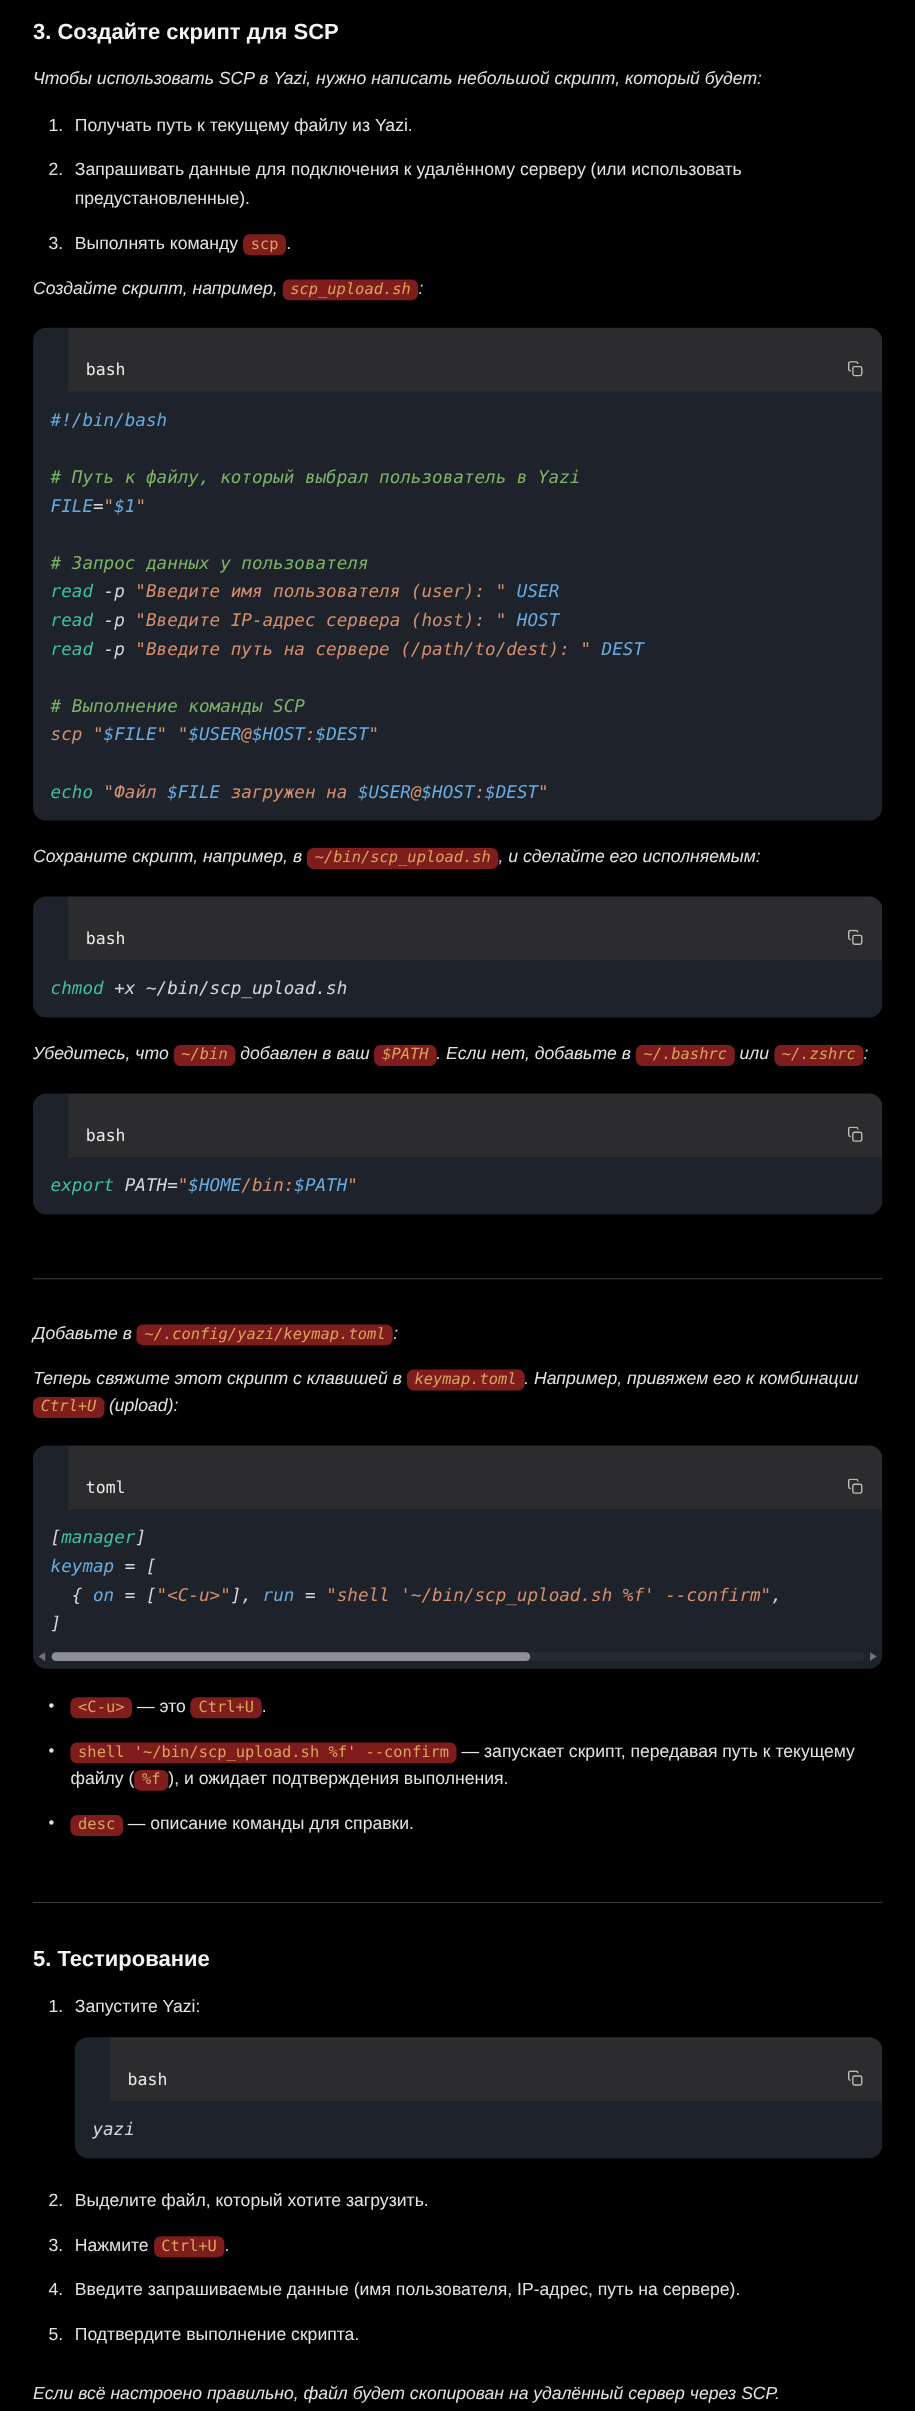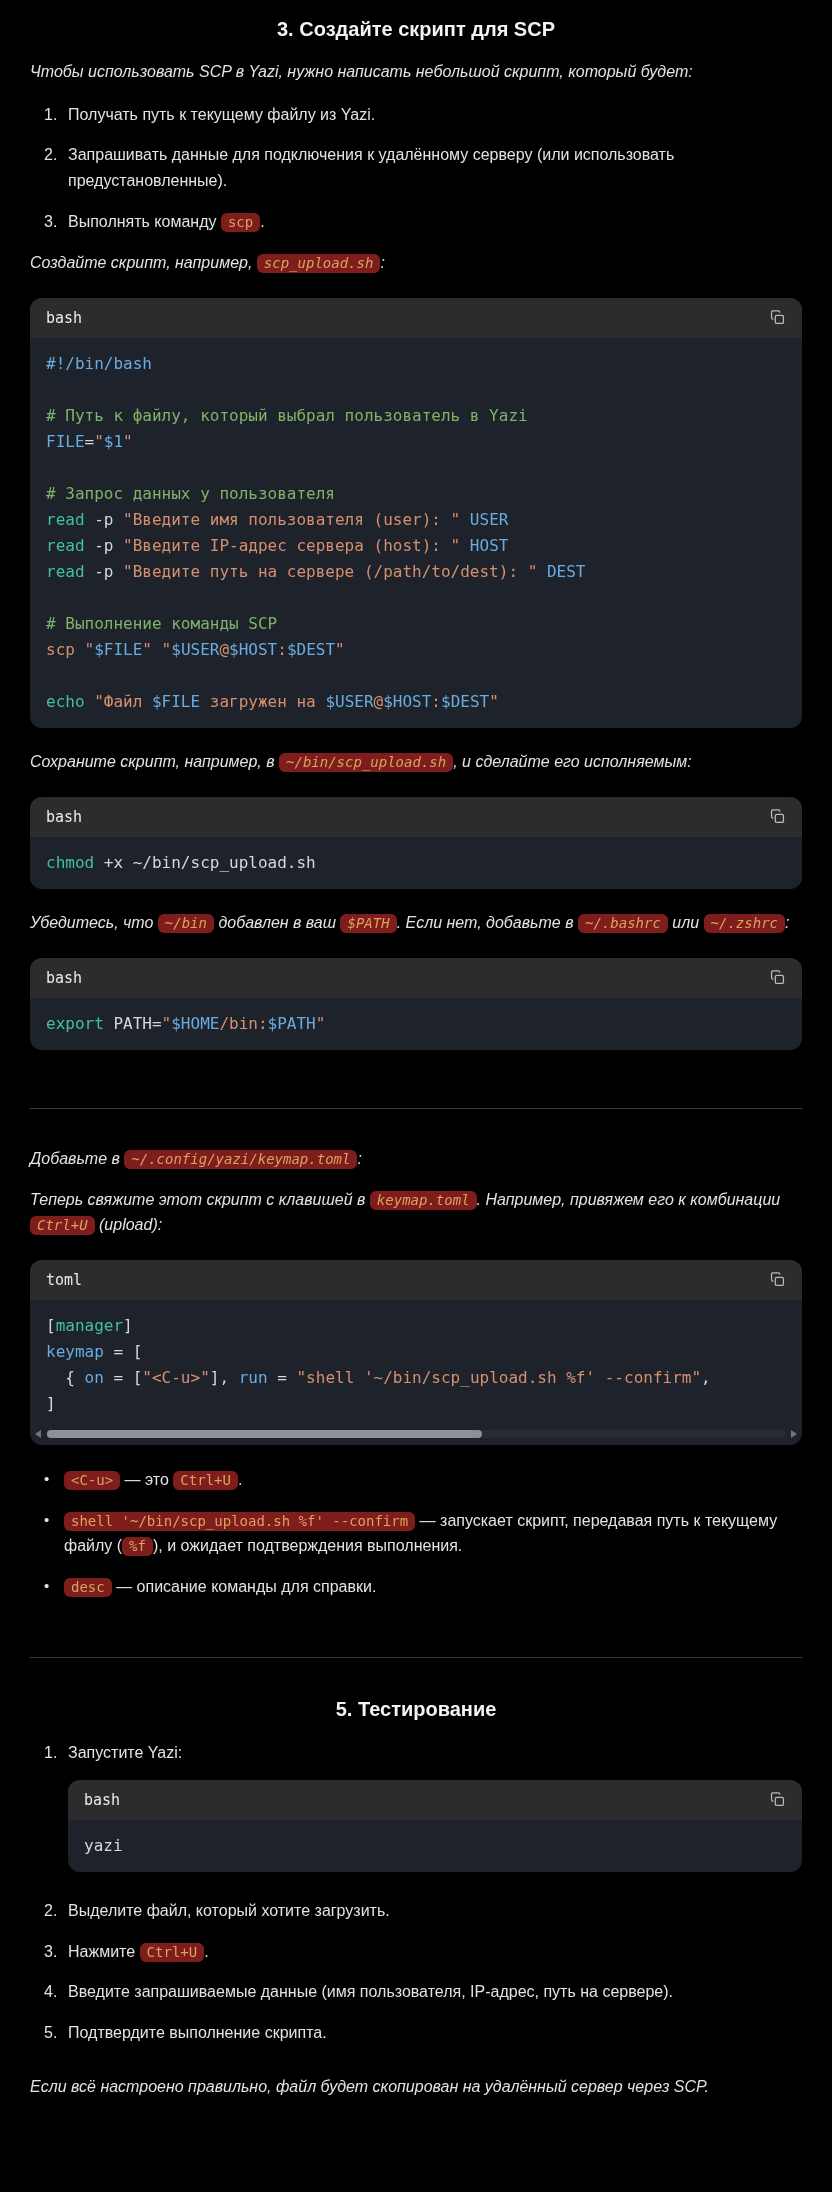--- a/index.html
+++ b/index.html
@@ -5,51 +5,52 @@
   html,body{margin:0;padding:0;}
   body{
     background:#000;
     color:#e3e3e3;
     font-family:"Liberation Sans",sans-serif;
     width:832px;
     min-height:2192px;
     box-sizing:border-box;
     padding:6px 30px 10px 30px;
   }
-  h3{font-size:20px;font-weight:700;color:#f3f3f3;margin:10px 0 18px 0;line-height:1.3;text-align:center;}
+  h3{font-size:20px;font-weight:700;color:#f3f3f3;margin:10px 0 18px 0;line-height:1.3;}
   p{font-size:16px;line-height:1.55;margin:17px 0;font-style:italic;}
   
   .ic{
     font-family:"DejaVu Sans Mono",monospace;
     font-size:14px;
     background:#7f1d1d;
     color:#d9a35e;
     padding:1px 7px 2px 7px;
     border-radius:6px;
     white-space:nowrap;
   }
   
   ol.steps,ul.bullets{list-style:none;margin:17px 0;padding:0 0 0 14px;font-size:16px;}
   ol.steps li,ul.bullets li{position:relative;margin:15px 0;padding-left:24px;line-height:1.6;}
   ul.bullets li{padding-left:20px;}
   .marker{position:absolute;left:0;top:0;}
   ul.bullets .marker{font-size:15px;}
   
   .codeblock{border-radius:12px;overflow:hidden;margin:22px 0;background:#1e232b;}
-  .cb-header{background:#2c2c2e;height:40px;display:flex;align-items:center;justify-content:space-between;padding:0 14px 0 16px;}
+  .cb-header{background:#2c2c2e;height:40px;display:flex;align-items:center;justify-content:space-between;padding:18px 14px 0 16px;margin-left:32px;}
   .cb-lang{font-family:"DejaVu Sans Mono",monospace;font-size:15px;color:#eaeaea;}
   .cb-copy{background:none;border:none;cursor:pointer;padding:3px;display:flex;align-items:center;}
   .cb-body{
     padding:13px 16px;
     font-family:"DejaVu Sans Mono",monospace;
     font-size:16px;
     line-height:26px;
     white-space:pre;
     overflow:hidden;
     color:#d4d7dd;
+    font-style:italic;
   }
   .cl{min-height:26px;}
   .tk-cm{color:#7eb36a;}
   .tk-kw{color:#43bfa3;}
   .tk-st{color:#d68f6f;}
   .tk-bl{color:#6aabe0;}
   .tk-pl{color:#d4d7dd;}
   
   .cb-scroll{position:relative;height:14px;margin:2px 4px 4px 4px;}
   .cb-track{position:absolute;left:12px;right:12px;top:3px;height:8px;background:#262b33;border-radius:4px;}

